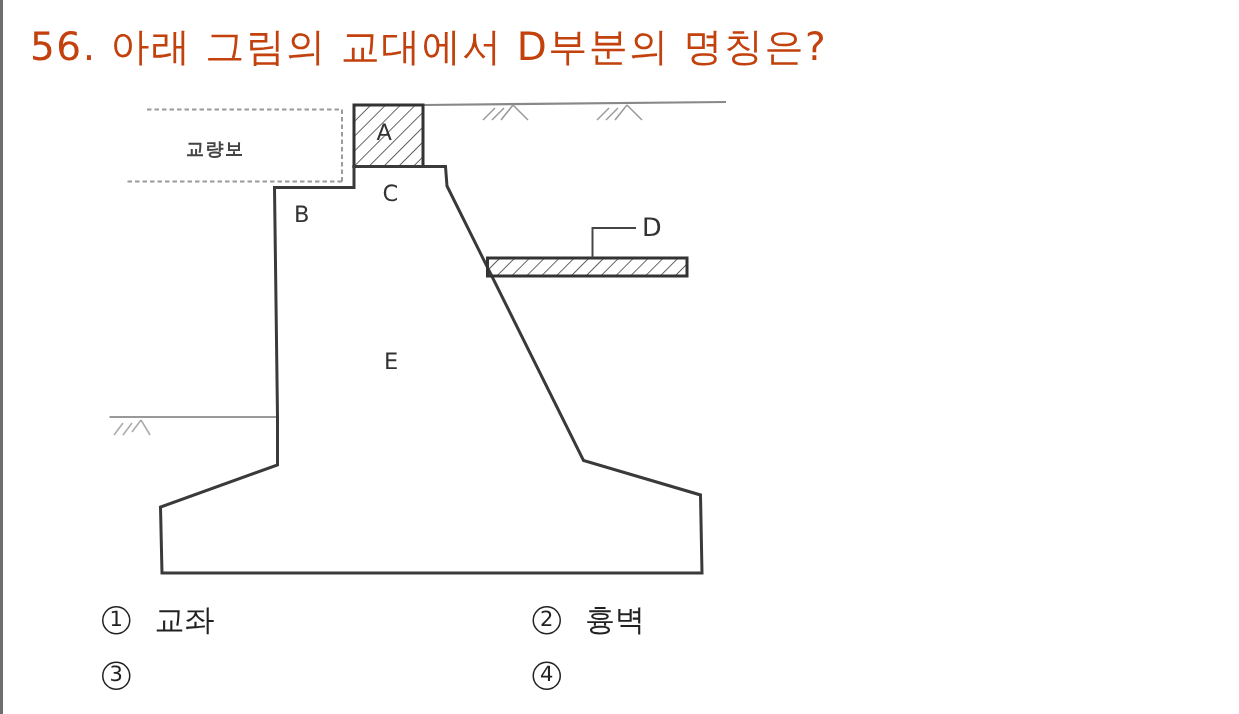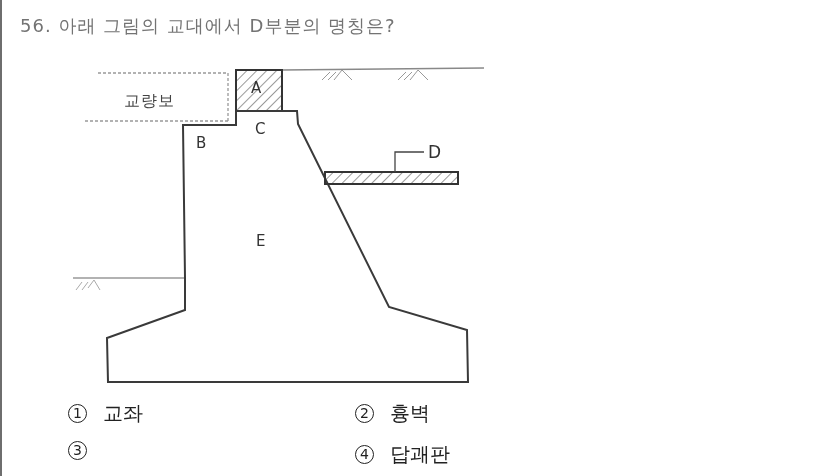--- a/index.html
+++ b/index.html
@@ -7,31 +7,31 @@
       width: 826px; height: 476px; position: relative; overflow: hidden;
       font-family: "DejaVu Sans", "Liberation Sans", sans-serif;
       color: #1a1a1a;
     }
     .left-border {
       position: absolute; left: 0; top: 0; width: 2px; height: 476px;
       background: #6e6e6e;
     }
     .question {
       position: absolute; left: 20px; top: 14px;
-      font-size: 18px; letter-spacing: 1px; color: #737373;
+      font-size: 26px; letter-spacing: 1px; color: #c2410c;
       white-space: nowrap;
     }
     .figure {
       position: absolute; left: 0; top: 0; width: 826px; height: 400px;
     }
     .fig-label {
       position: absolute; font-size: 15px; color: #333;
       font-family: "DejaVu Sans", sans-serif;
     }
-    .fig-label.small { font-size: 16px; font-weight: normal; color: #444; letter-spacing: 1px; }
+    .fig-label.small { font-size: 12px; font-weight: bold; color: #444; letter-spacing: 1px; }
     .options {
       position: absolute; left: 0; top: 396px; width: 826px;
     }
     .option {
       position: absolute; font-size: 20px; color: #222; white-space: nowrap;
       display: flex; align-items: center;
     }
     .option .num {
       display: inline-block; width: 19px; height: 19px; border: 1.3px solid #222;
       border-radius: 50%; font-size: 14px; line-height: 19px; text-align: center;
@@ -111,15 +111,14 @@
   </div>
   <div class="option" style="left:355px; top:4px;">
     <span class="num">2</span>
     <span>흉벽</span>
   </div>
   <div class="option" style="left:68px; top:45px;">
     <span class="num">3</span>
   </div>
   <div class="option" style="left:355px; top:45px;">
     <span class="num">4</span>
-    <span>답괘판</span>
   </div>
 </div>
 
 </body></html>

